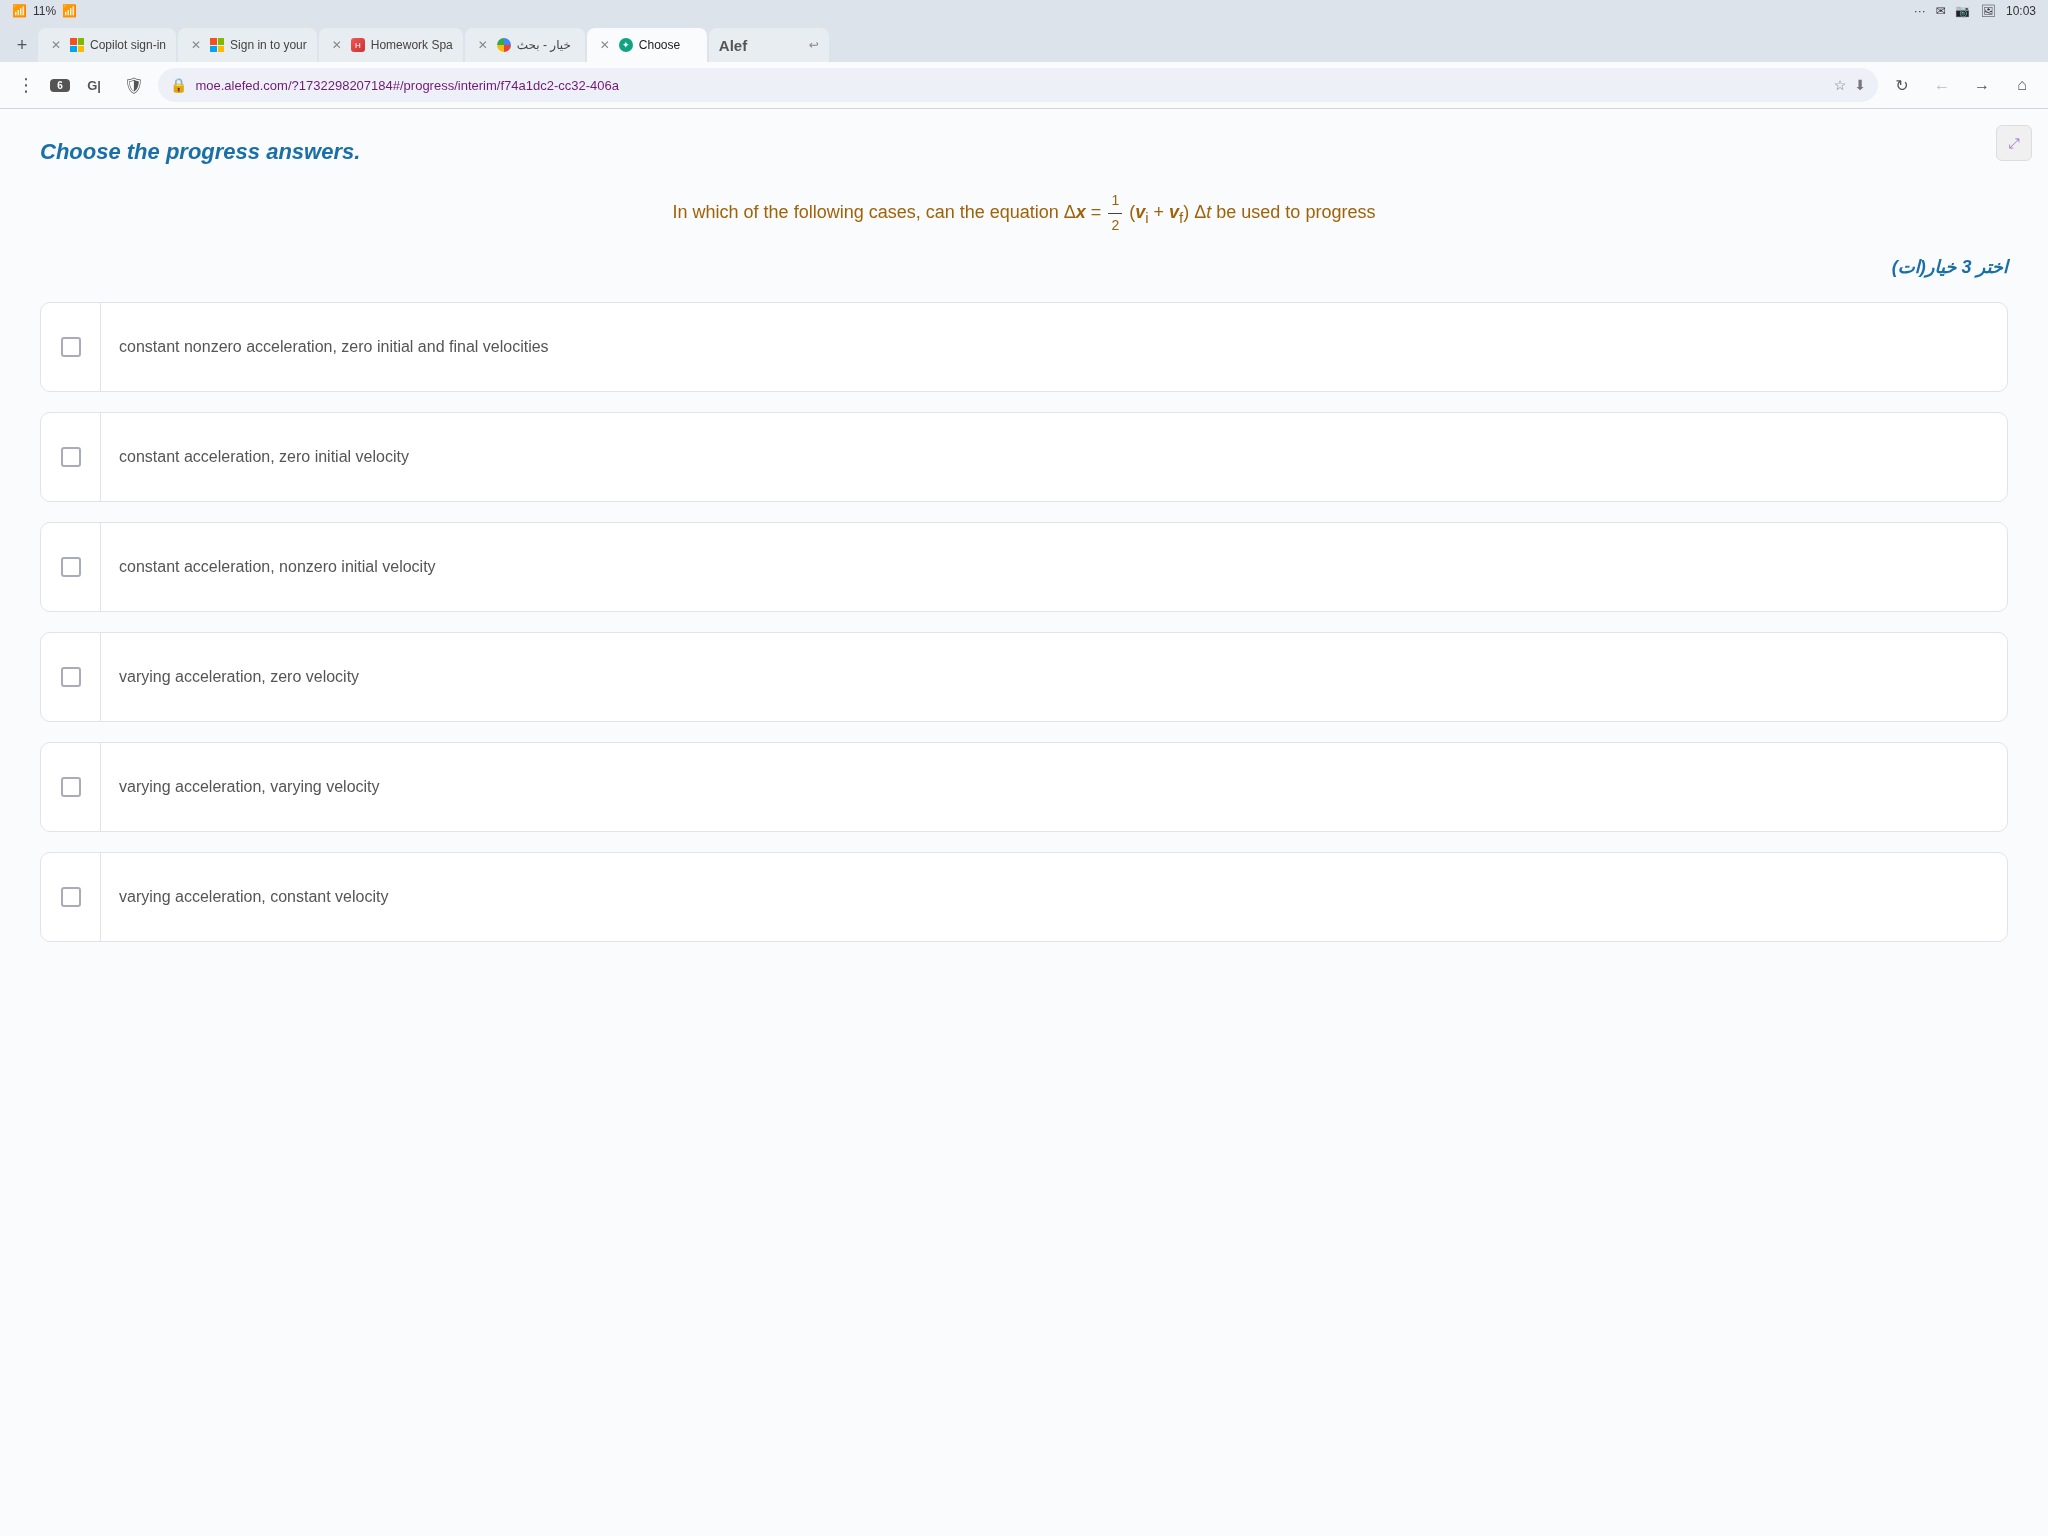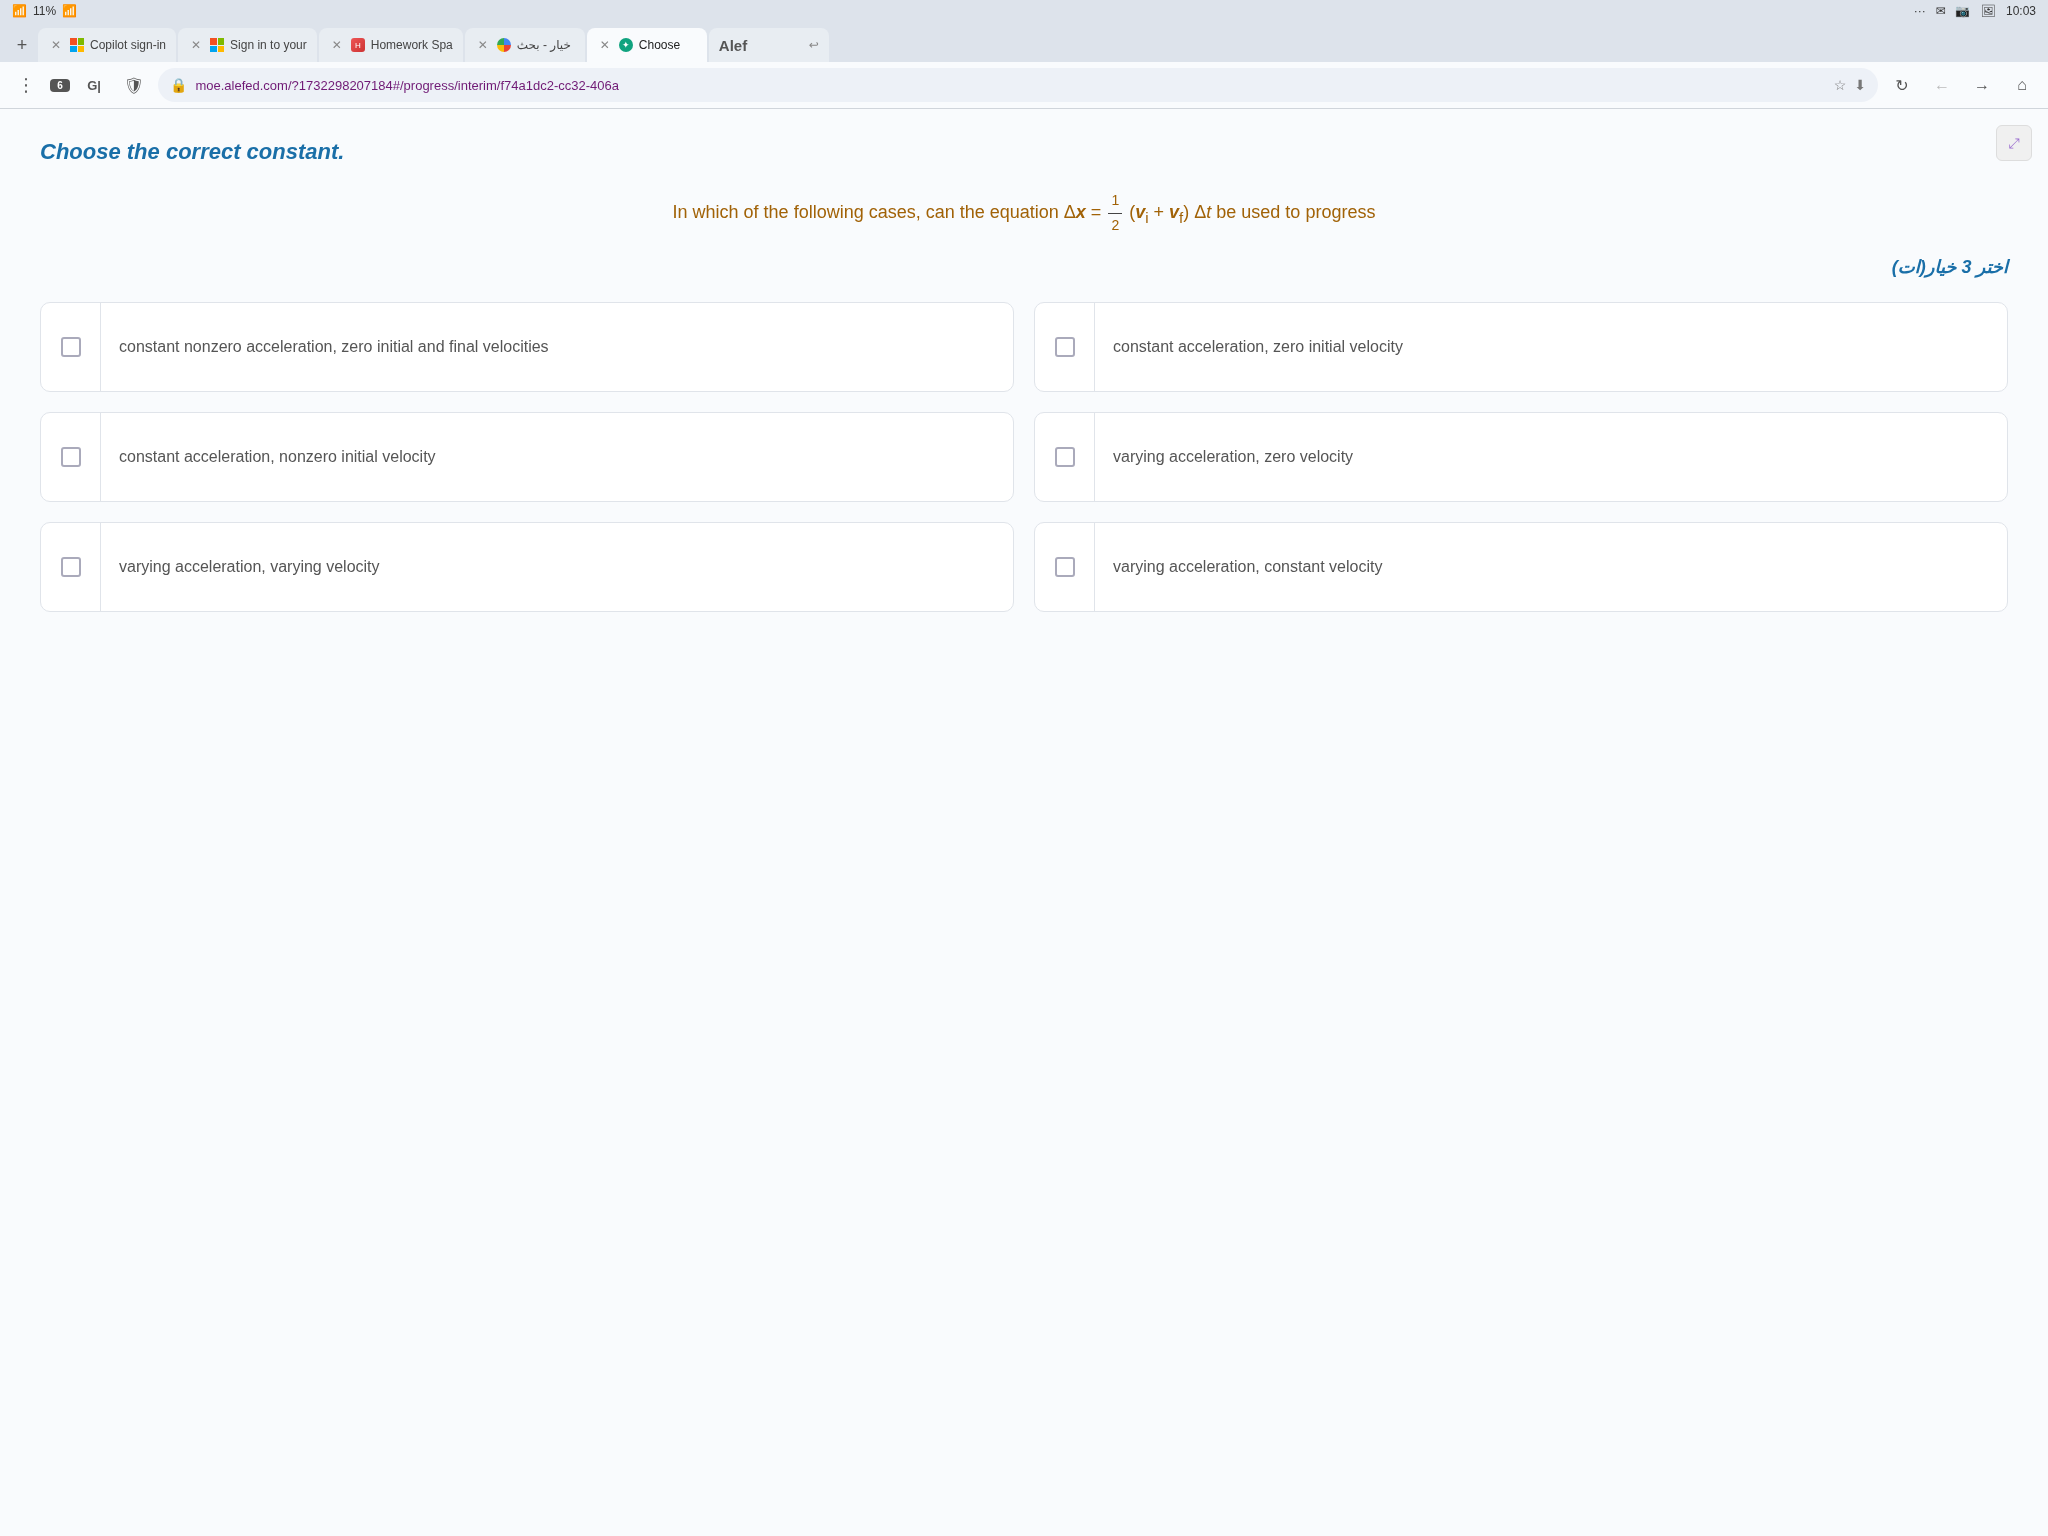--- a/index.html
+++ b/index.html
@@ -212,21 +212,21 @@
       font-weight: bold;
       font-style: italic;
       color: #1a6fa8;
       margin: 18px 0 24px 0;
       text-align: right;
       direction: rtl;
     }
 
     .options-grid {
       display: grid;
-      grid-template-columns: 1fr 1fr;
+      grid-template-columns: 1fr;
       gap: 20px;
     }
 
     .option-card {
       background: white;
       border: 1.5px solid #e0e4ea;
       border-radius: 10px;
       display: flex;
       align-items: center;
       padding: 0;
@@ -416,21 +416,21 @@
     <button class="toolbar-btn">⌂</button>
   </div>
 </div>
 
 <div class="page-content">
 
   <div class="collapse-btn">
     <span>⤢</span>
   </div>
 
-  <div class="question-title">Choose the correct constant.</div>
+  <div class="question-title">Choose the progress answers.</div>
 
   <div class="question-body">
     <span>In which of the following cases, can the equation Δ<strong><em>x</em></strong> = </span>
     <span class="eq-fraction">
       <span class="numerator">1</span>
       <span class="denominator">2</span>
     </span>
     <span>(<strong><em>v</em></strong><sub>i</sub> + <strong><em>v</em></strong><sub>f</sub>) Δ<em>t</em></span>
     <span> be used to progress</span>
   </div>

